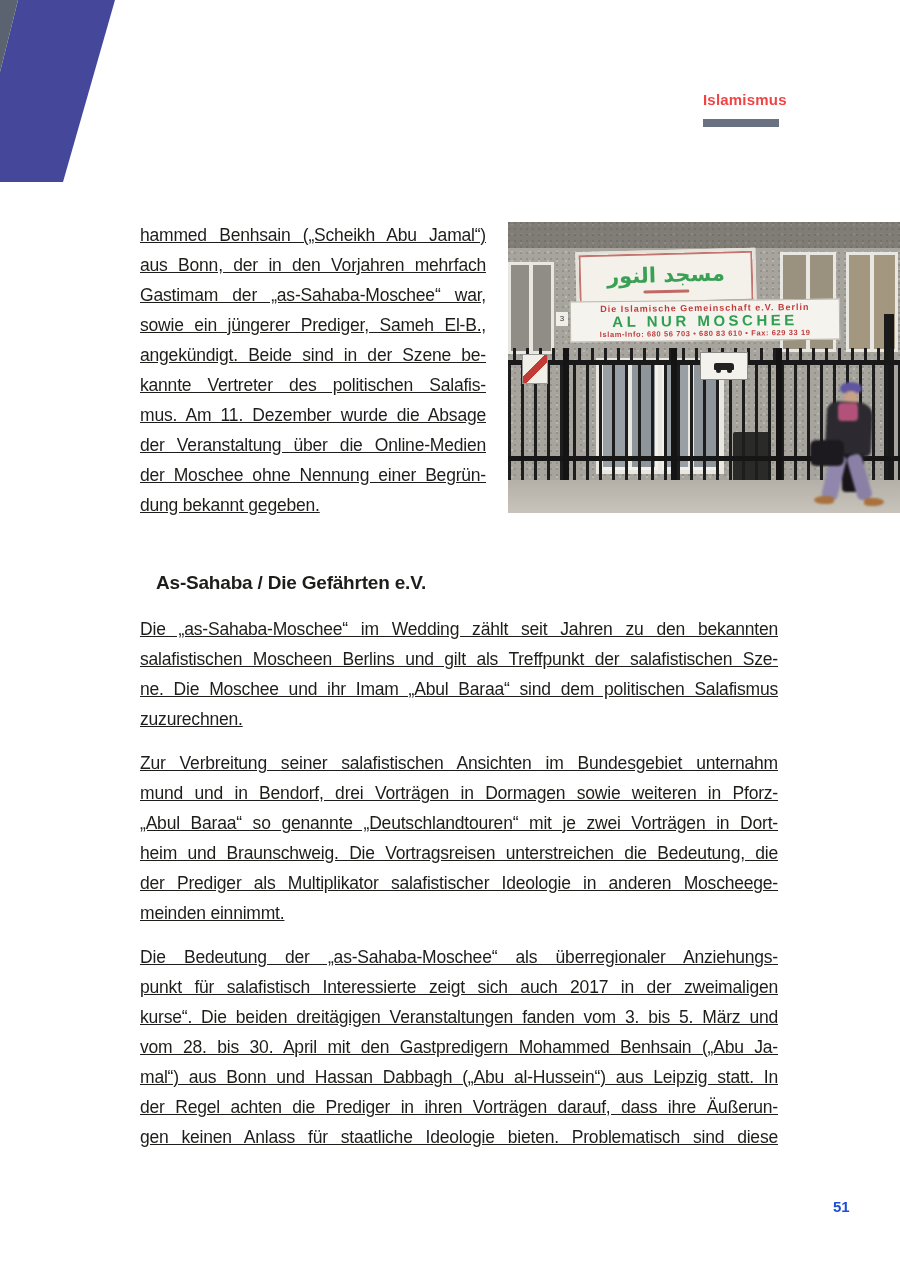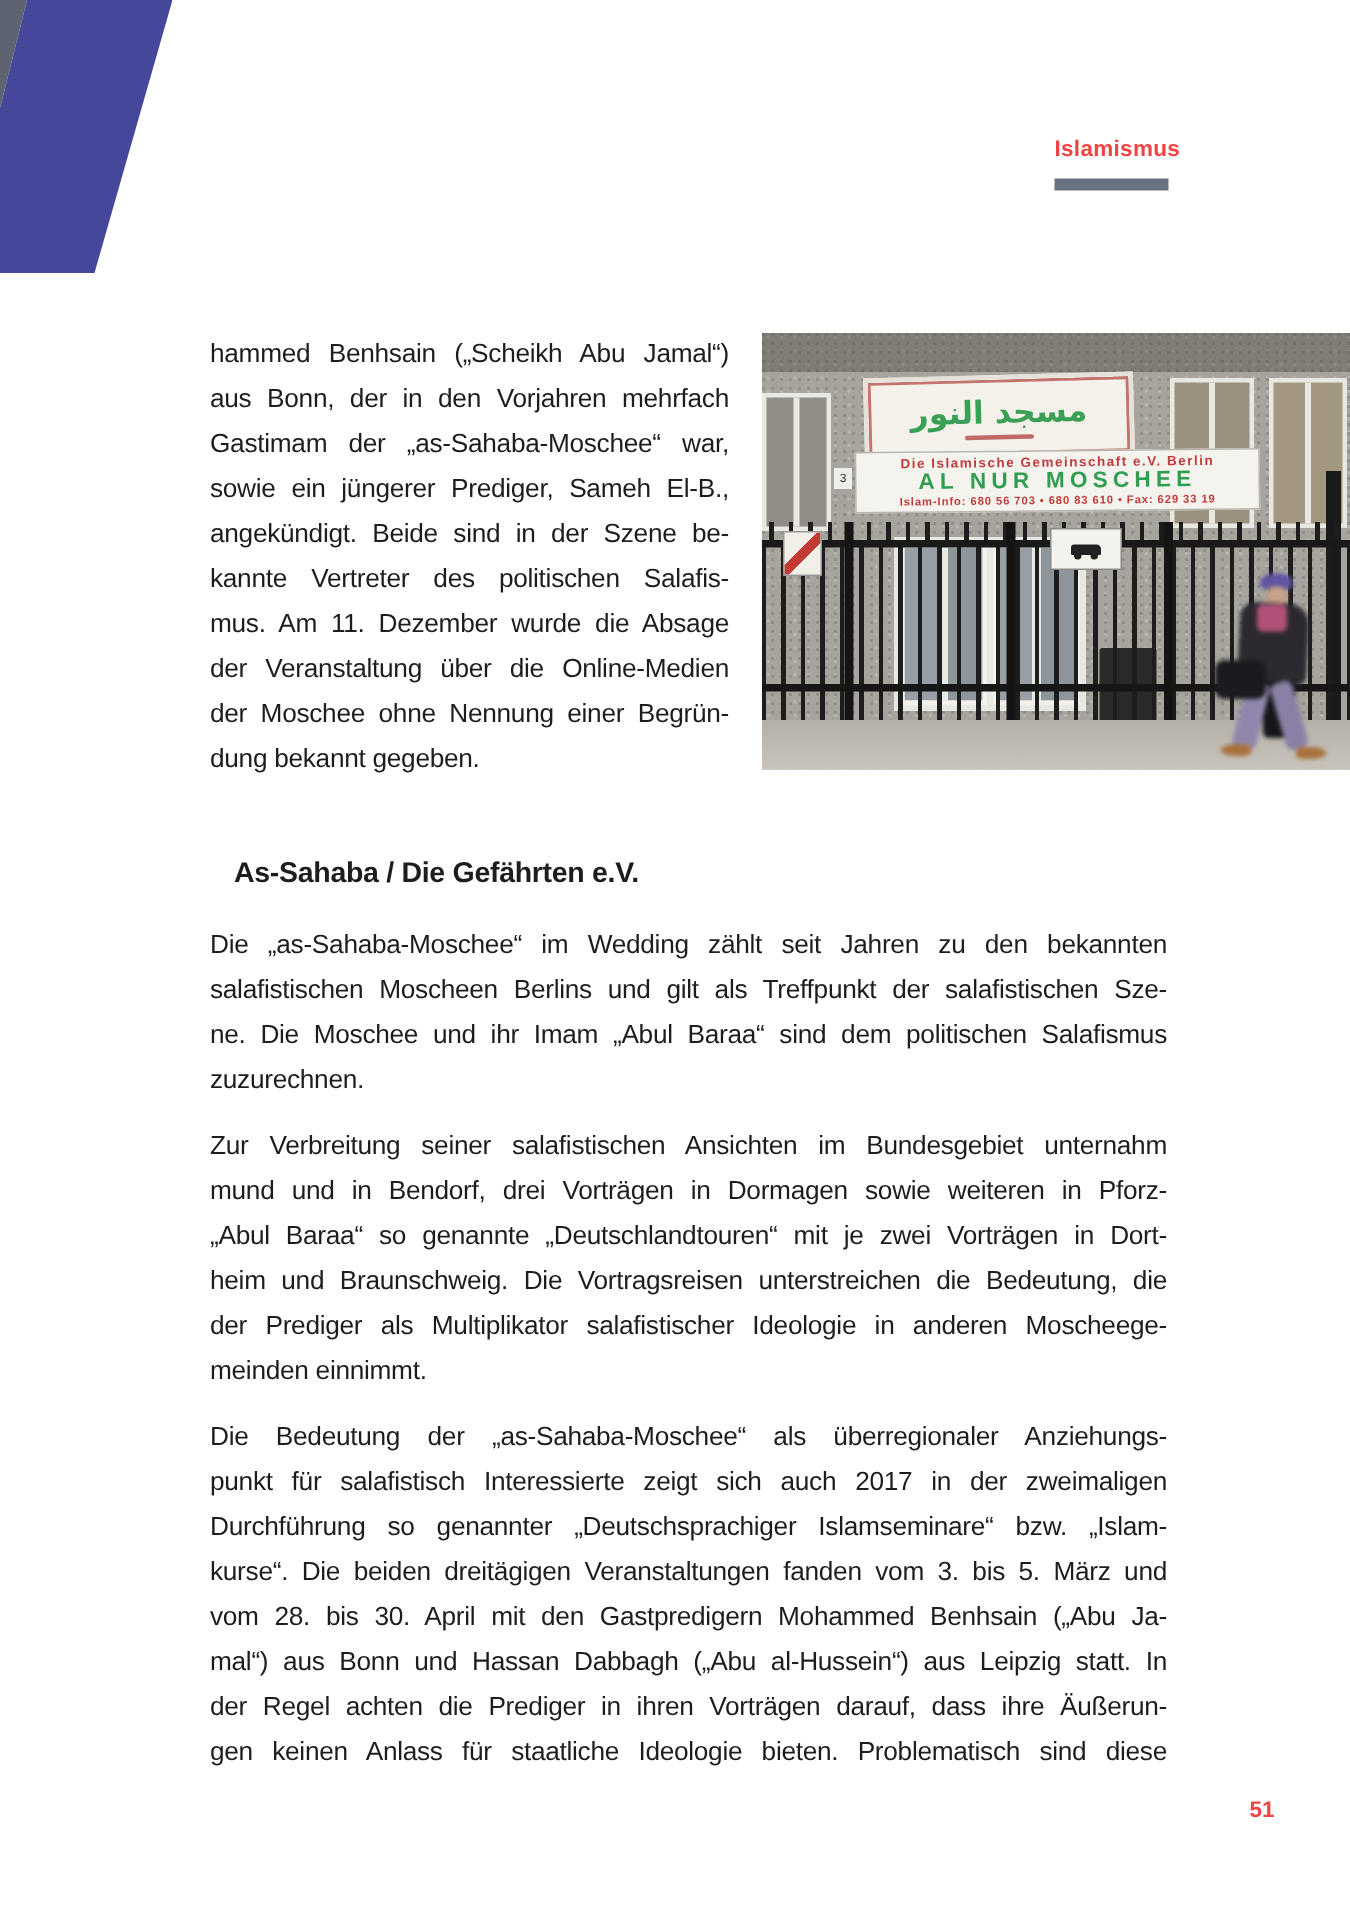--- a/index.html
+++ b/index.html
@@ -19,30 +19,30 @@
     position:absolute;left:0;top:0;width:20px;height:78px;background:#5b6270;
     clip-path:polygon(0 0,18px 0,0 72px);
   }
 
   
   .hdr{position:absolute;left:703px;top:91px;width:78px;}
   .hdr-label{font-size:15px;font-weight:bold;color:#ef4444;letter-spacing:.2px;}
   .hdr-bar{margin-top:11px;width:76px;height:8px;background:#6a7180;}
 
   
-  .line{font-size:17.5px;line-height:30px;letter-spacing:-.2px;text-align:justify;}
+  .line{font-size:17.5px;line-height:30px;letter-spacing:-.2px;text-align:justify;text-decoration:underline;}
   .jl{text-align-last:justify;}
   .intro{position:absolute;left:140px;top:220px;width:346px;}
   .maintext{position:absolute;left:140px;top:552px;width:638px;}
   .subhead{font-size:19px;line-height:30px;font-weight:bold;margin:16px;letter-spacing:-.2px;}
   .para{margin:0;}
   .para + .para{margin-top:14px;}
   .p1{margin-top:0;}
 
-  .pagenum{position:absolute;left:833px;top:1198px;font-size:15px;font-weight:600;color:#ef4444;}
+  .pagenum{position:absolute;left:833px;top:1198px;font-size:15px;font-weight:600;color:#1d4ed8;}
 
   
   .photo{position:absolute;left:508px;top:222px;width:392px;height:291px;overflow:hidden;
     background-color:#a7a49d;
     background-image:radial-gradient(circle at 1px 1px,#93908a 1px,transparent 1.2px),
                      radial-gradient(circle at 4px 3px,#bab7b0 1px,transparent 1.2px);
     background-size:6px 6px,9px 9px;}
   .ph-band{position:absolute;left:0;top:0;width:392px;height:26px;background:rgba(66,62,56,.38);}
   .window{position:absolute;background:#8f8d86;border:3px solid #e9e7e1;box-sizing:border-box;}
   .window .mull{position:absolute;left:46%;top:0;width:8%;height:100%;background:#e9e7e1;}
@@ -212,21 +212,20 @@
       <div class="line jl">mund und in Bendorf, drei Vorträgen in Dormagen sowie weiteren in Pforz-</div>
       <div class="line jl">„Abul Baraa“ so genannte „Deutschlandtouren“ mit je zwei Vorträgen in Dort-</div>
       <div class="line jl">heim und Braunschweig. Die Vortragsreisen unterstreichen die Bedeutung, die</div>
       <div class="line jl">der Prediger als Multiplikator salafistischer Ideologie in anderen Moscheege-</div>
       <div class="line">meinden einnimmt.</div>
     </div>
 
     <div class="para">
       <div class="line jl">Die Bedeutung der „as-Sahaba-Moschee“ als überregionaler Anziehungs-</div>
       <div class="line jl">punkt für salafistisch Interessierte zeigt sich auch 2017 in der zweimaligen</div>
-      <div class="line jl">Durchführung so genannter „Deutschsprachiger Islamseminare“ bzw. „Islam-</div>
       <div class="line jl">kurse“. Die beiden dreitägigen Veranstaltungen fanden vom 3. bis 5. März und</div>
       <div class="line jl">vom 28. bis 30. April mit den Gastpredigern Mohammed Benhsain („Abu Ja-</div>
       <div class="line jl">mal“) aus Bonn und Hassan Dabbagh („Abu al-Hussein“) aus Leipzig statt. In</div>
       <div class="line jl">der Regel achten die Prediger in ihren Vorträgen darauf, dass ihre Äußerun-</div>
       <div class="line jl">gen keinen Anlass für staatliche Ideologie bieten. Problematisch sind diese</div>
     </div>
   </div>
 
   <div class="pagenum">51</div>
 

